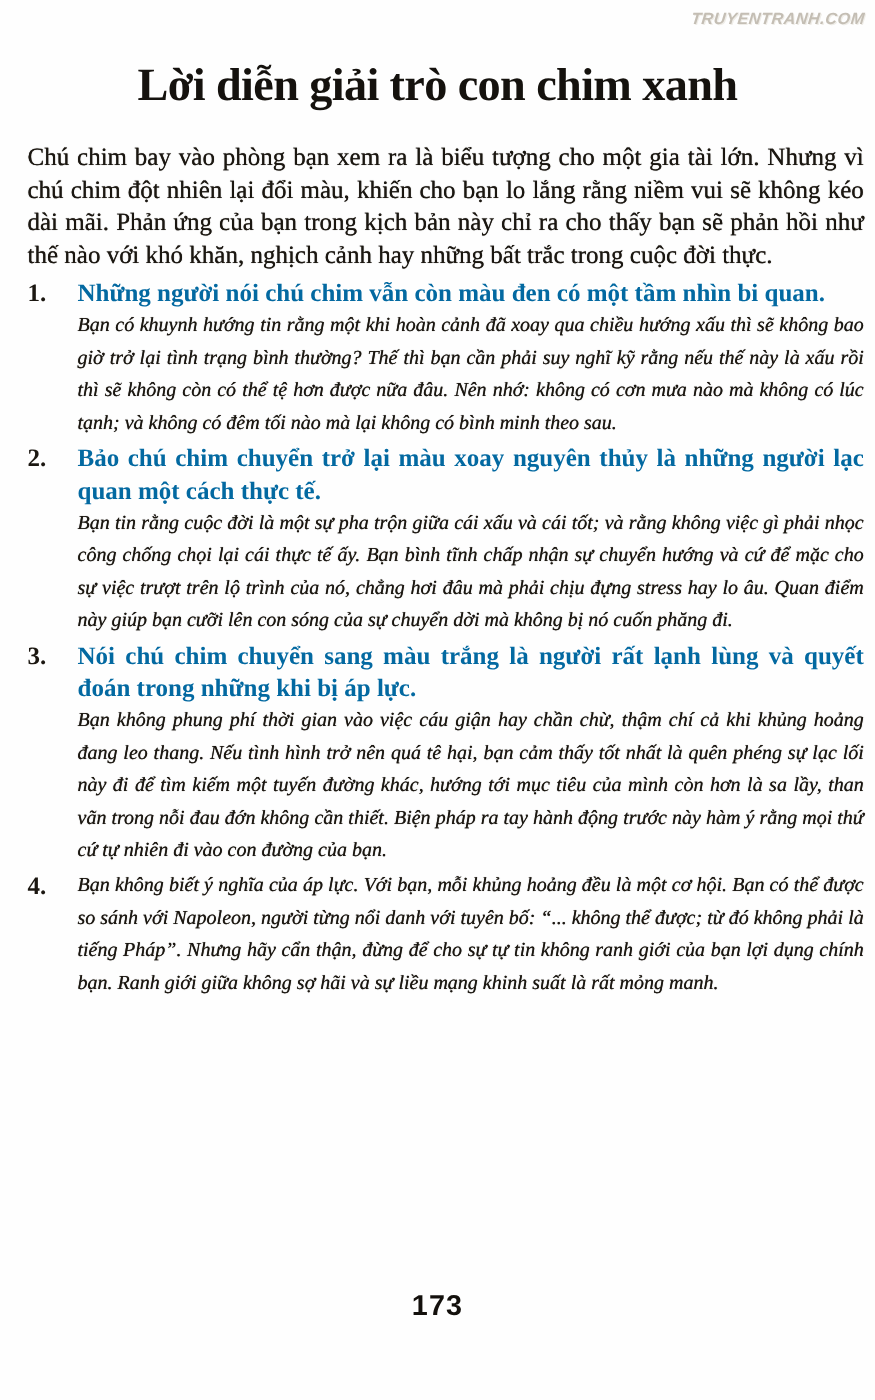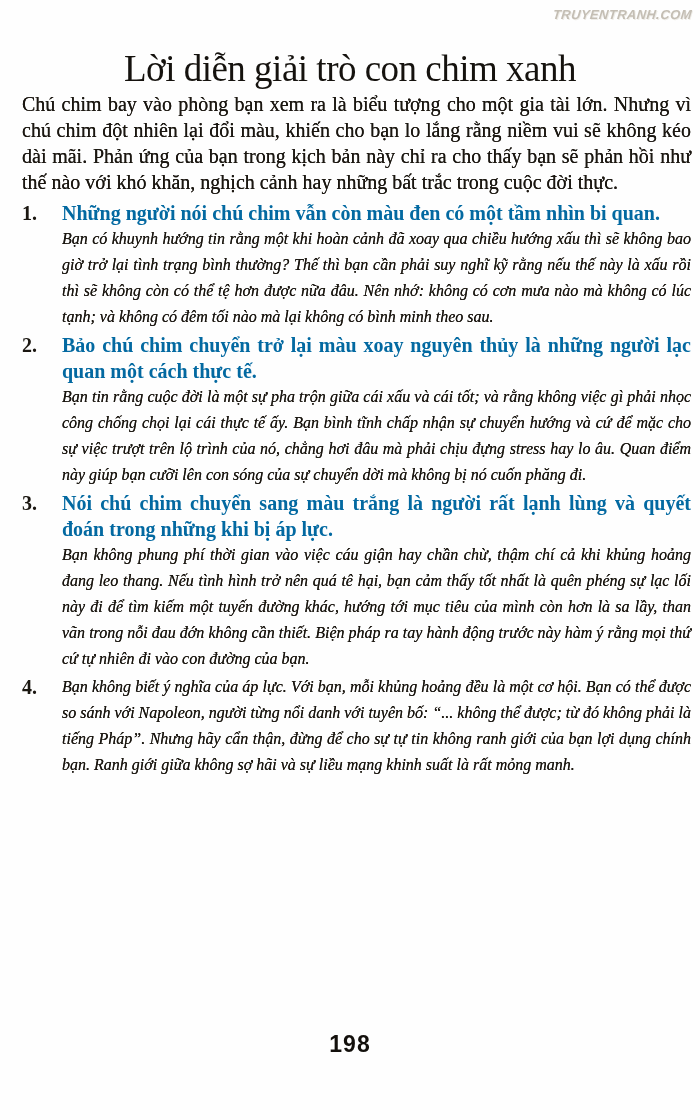--- a/index.html
+++ b/index.html
@@ -23,26 +23,26 @@
     font-size: 13px;
     letter-spacing: 0.4px;
     color: #c4beb4;
     transform: skewX(-6deg);
     text-shadow: 1px 1px 0 #efede8;
   }
   .title {
     margin: 47px 0 0 0;
     text-align: center;
     font-size: 37px;
-    font-weight: normal;
+    font-weight: bold;
     letter-spacing: -0.5px;
     color: #15120e;
   }
   .intro {
-    margin: 1px 9px 5px 22px;
+    margin: 23px 9px 5px 22px;
     font-size: 20px;
     line-height: 26px;
     text-align: justify;
     text-shadow: 0 0 0.55px currentColor;
   }
   .list {
     list-style: none;
     margin: 0 9px 0 0;
     padding: 0 0 0 22px;
   }
@@ -121,15 +121,15 @@
 
     <li class="item">
       <span class="item-number">4.</span>
       <div class="item-content">
         <div class="item-body">Bạn không biết ý nghĩa của áp lực. Với bạn, mỗi khủng hoảng đều là một cơ hội. Bạn có thể được so sánh với Napoleon, người từng nổi danh với tuyên bố: “... không thể được; từ đó không phải là tiếng Pháp”. Nhưng hãy cẩn thận, đừng để cho sự tự tin không ranh giới của bạn lợi dụng chính bạn. Ranh giới giữa không sợ hãi và sự liều mạng khinh suất là rất mỏng manh.</div>
       </div>
     </li>
 
   </ol>
 
-  <div class="page-number">198</div>
+  <div class="page-number">173</div>
 
 </div>
 
 </body></html>

